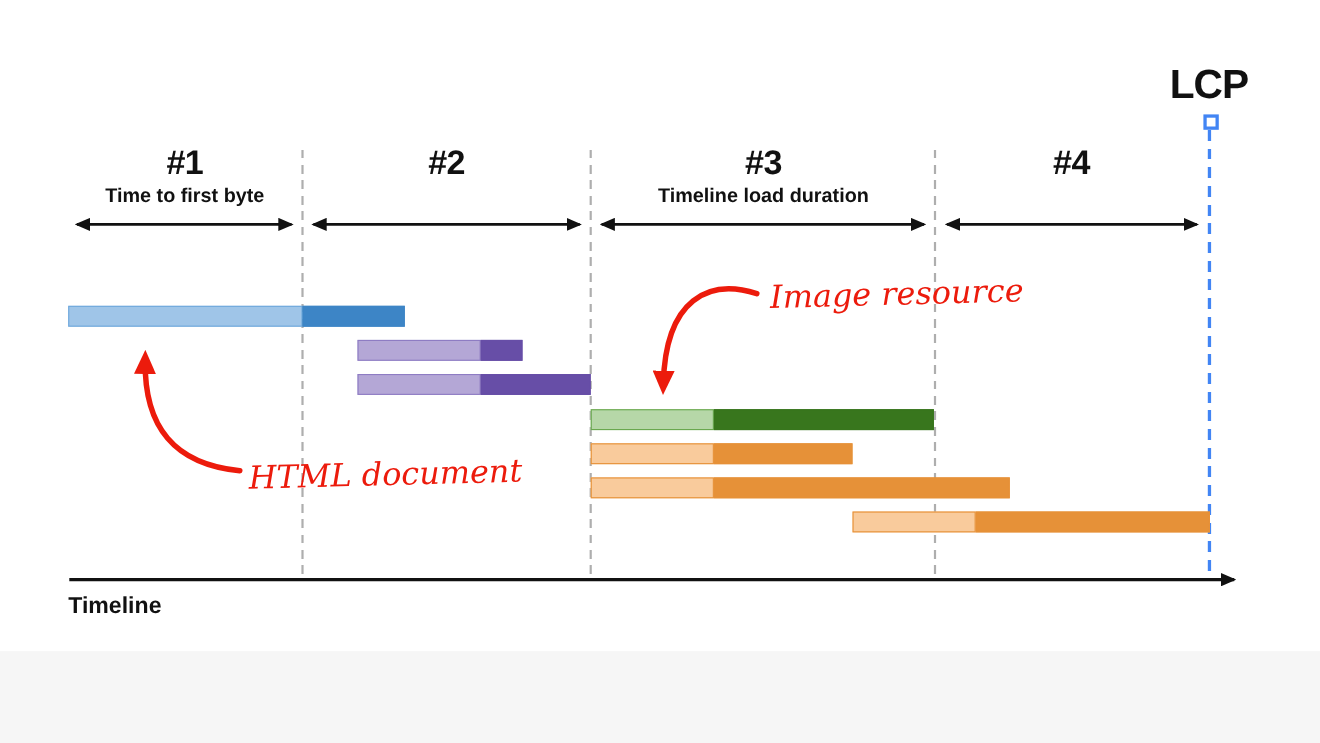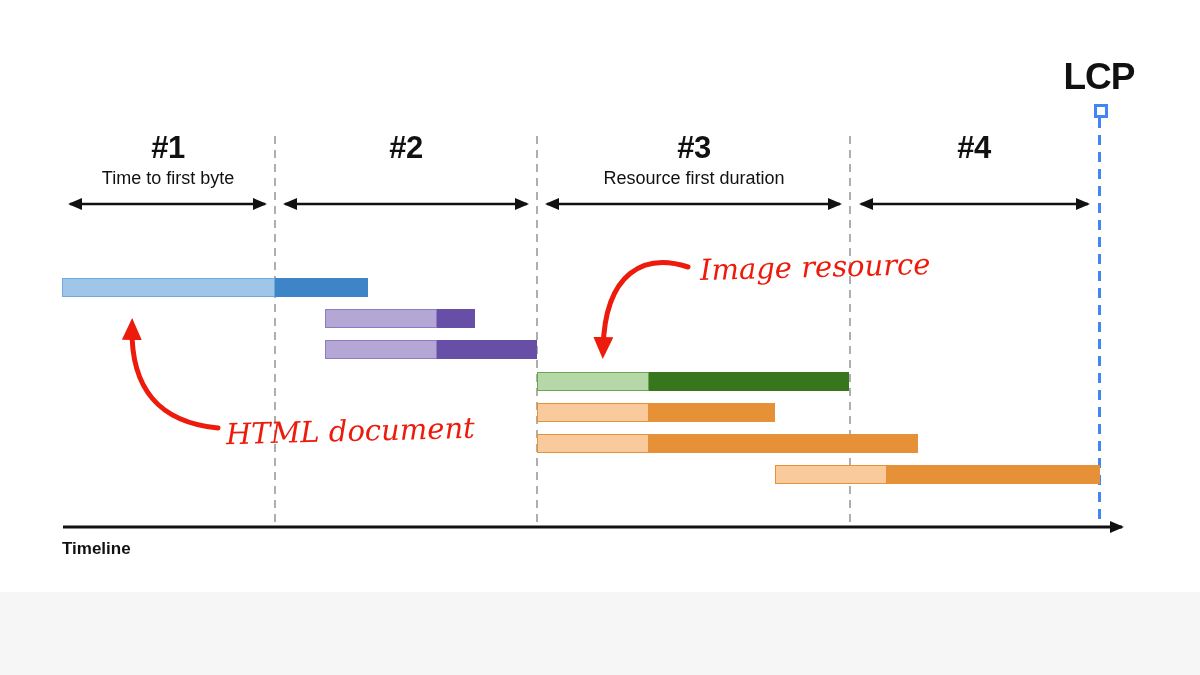--- a/index.html
+++ b/index.html
@@ -3,21 +3,21 @@
 <meta charset="utf-8">
 <style>
   html,body{margin:0;padding:0;background:#fff;}
   .stage{position:relative;width:1200px;height:675px;background:#fff;overflow:hidden;
          font-family:"Liberation Sans","DejaVu Sans",sans-serif;color:#111;margin-top:16px;}
 
   
   .sec-num{position:absolute;top:114px;transform:translateX(-50%);
            font-size:31px;font-weight:700;letter-spacing:-.5px;white-space:nowrap;}
   .sec-label{position:absolute;top:152px;transform:translateX(-50%);
-             font-size:18px;font-weight:400;white-space:nowrap;}
+             font-size:18px;font-weight:700;white-space:nowrap;}
 
   
   .divider{position:absolute;top:120px;height:388px;width:2px;
            background:repeating-linear-gradient(180deg,var(--divider-gray) 0 8px,transparent 8px 14px);}
 
   
   .lcp-title{position:absolute;left:1099px;top:40px;transform:translateX(-50%);
              font-size:37px;font-weight:700;letter-spacing:-1px;white-space:nowrap;}
   .lcp-marker{position:absolute;left:1094px;top:88px;width:8px;height:8px;
               border:3px solid var(--lcp-blue);background:#fff;}
@@ -34,21 +34,21 @@
   .sd-script{background:var(--sc-dark);border:1px solid var(--sc-dark);}
   .sl-image{background:var(--img-light);border:1px solid var(--img-line);}
   .sd-image{background:var(--img-dark);border:1px solid var(--img-dark);}
 
   
   .annotation{position:absolute;font-family:"DejaVu Serif","Liberation Serif",serif;
               font-style:italic;font-size:29px;color:var(--red);white-space:nowrap;
               transform:rotate(-1.5deg);}
 
   
-  .timeline-label{position:absolute;left:62px;top:523px;font-size:17px;font-weight:700;}
+  .timeline-label{position:absolute;left:62px;top:523px;font-size:21px;font-weight:700;}
 
   
   .legend-strip{position:absolute;left:0;top:576px;width:1200px;height:99px;background:var(--legend-bg);}
 
   svg.overlay{position:absolute;left:0;top:0;pointer-events:none;}
 </style>
 </head>
 <body>
 
 <div class="stage">
@@ -58,21 +58,21 @@
   <div class="divider" style="left:849px"></div>
 
   <div class="lcp-title">LCP</div>
   <div class="lcp-marker"></div>
   <div class="lcp-line"></div>
 
   <div class="sec-num" style="left:168px">#1</div>
   <div class="sec-label" style="left:168px">Time to first byte</div>
   <div class="sec-num" style="left:406px">#2</div>
   <div class="sec-num" style="left:694px">#3</div>
-  <div class="sec-label" style="left:694px">Resource first duration</div>
+  <div class="sec-label" style="left:694px">Timeline load duration</div>
   <div class="sec-num" style="left:974px">#4</div>
 
   <div class="seg sl-document" style="left: 62px; top: 262px; width: 213px; height: 19px;"></div>
   <div class="seg sd-document" style="left: 275px; top: 262px; width: 93px; height: 19px;"></div>
   <div class="seg sl-stylesheet" style="left: 325px; top: 293px; width: 112px; height: 19px;"></div>
   <div class="seg sd-stylesheet" style="left: 437px; top: 293px; width: 38px; height: 19px;"></div>
   <div class="seg sl-stylesheet" style="left: 325px; top: 324px; width: 112px; height: 19px;"></div>
   <div class="seg sd-stylesheet" style="left: 437px; top: 324px; width: 100px; height: 19px;"></div>
   <div class="seg sl-image" style="left: 537px; top: 356px; width: 112px; height: 19px;"></div>
   <div class="seg sd-image" style="left: 649px; top: 356px; width: 200px; height: 19px;"></div>

